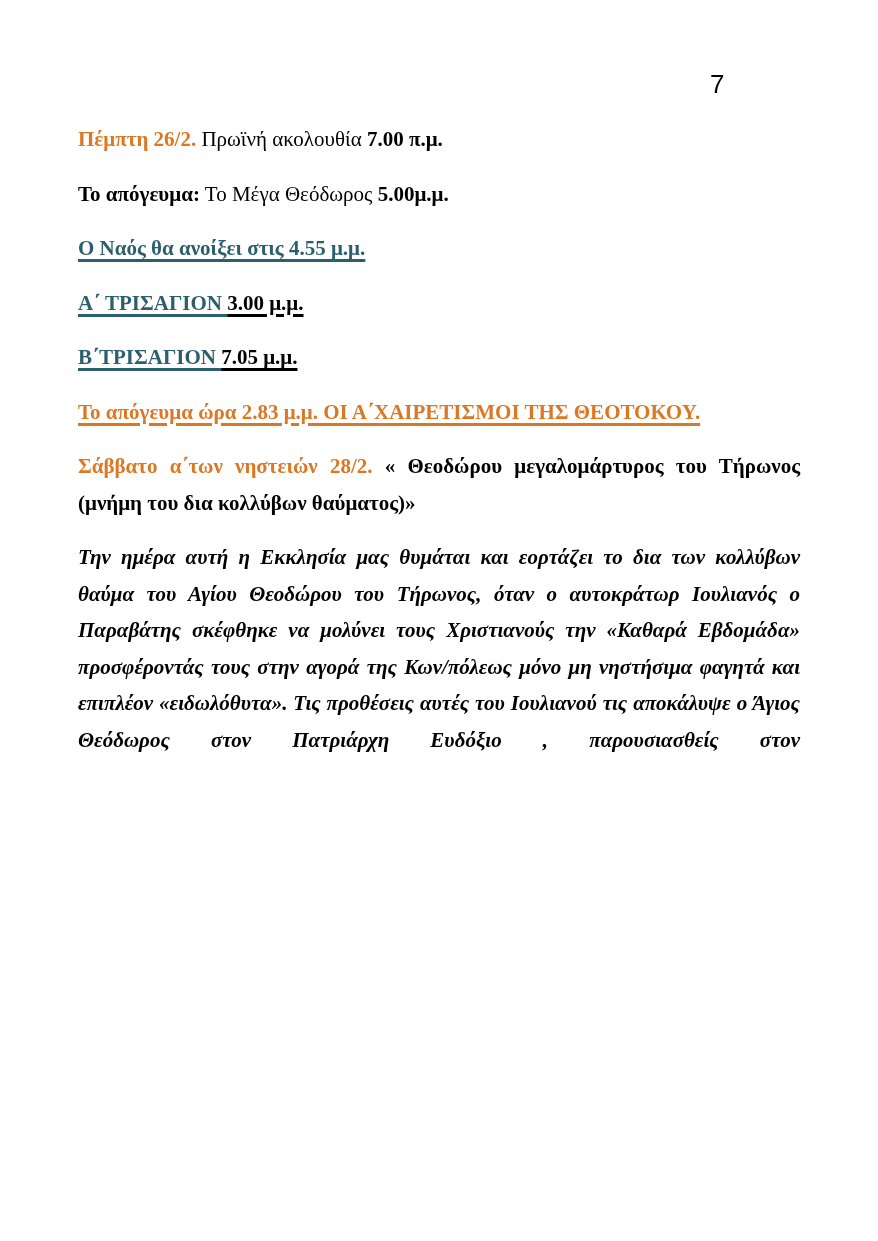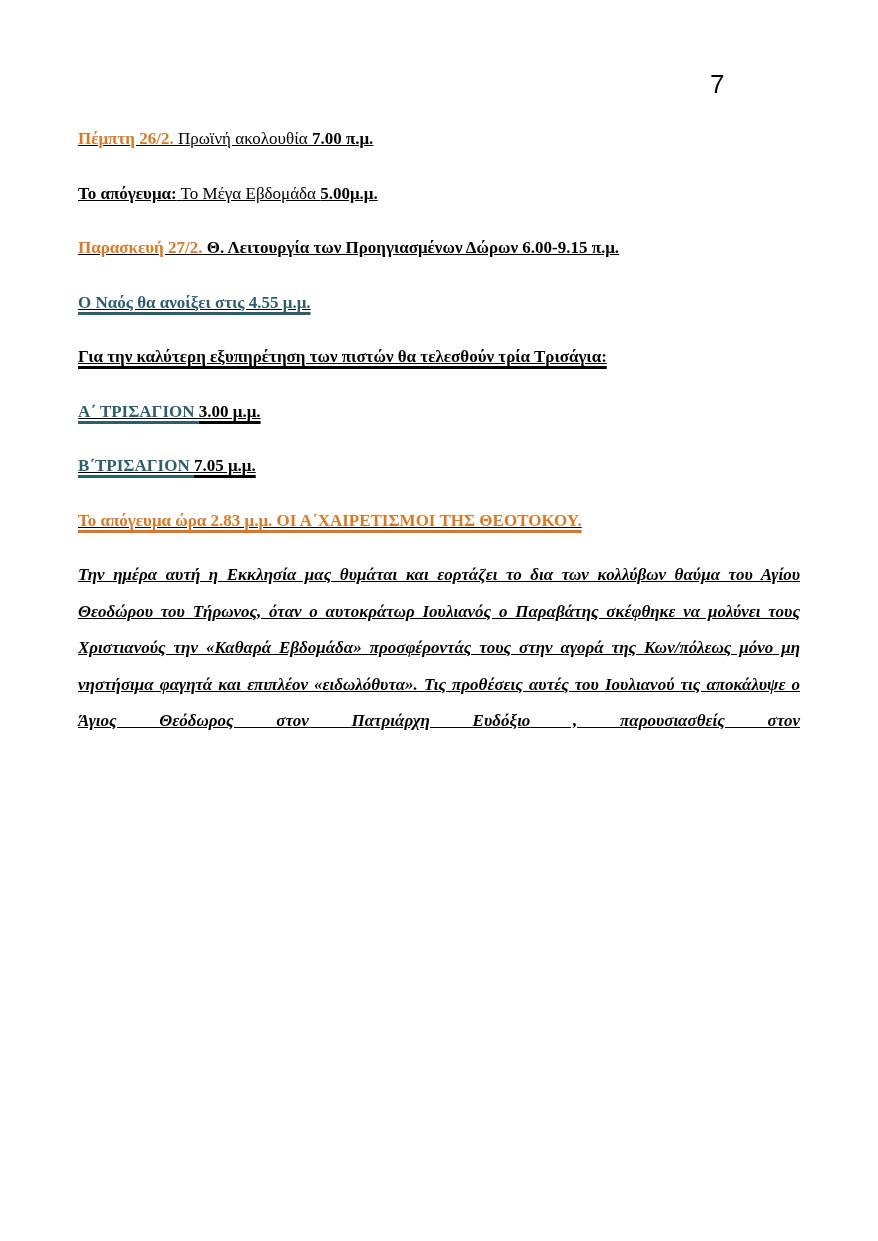--- a/index.html
+++ b/index.html
@@ -23,23 +23,22 @@
     font-family: "Liberation Sans", sans-serif;
     font-size: 26px;
     line-height: 28px;
     color: var(--text, #000000);
   }
   .content {
     position: absolute;
     left: 78px;
     top: 121px;
     width: 722px;
-    font-size: 17px;
+    font-size: 21px;
     line-height: 36.5px;
-    text-decoration: underline;
   }
   .content p {
     margin: 0 0 18px 0;
   }
   .just  { text-align: justify; }
   .jlast { text-align: justify; text-align-last: justify; }
   .b     { font-weight: 700; }
   .it    { font-style: italic; }
   .orange { color: var(--accent-orange, #DC7823); }
   .teal   { color: var(--accent-teal, #2C5F6E); }
@@ -56,48 +55,45 @@
 
   <div class="page-number">7</div>
 
   <div class="content">
 
     <p>
       <span class="b orange">Πέμπτη 26/2.</span><span> Πρωϊνή ακολουθία </span><span class="b">7.00 π.μ.</span>
     </p>
 
     <p>
-      <span class="b">Το απόγευμα:</span><span> Το Μέγα Εβδομάδα </span><span class="b">5.00μ.μ.</span>
+      <span class="b">Το απόγευμα:</span><span> Το Μέγα Θεόδωρος </span><span class="b">5.00μ.μ.</span>
     </p>
 
-    <p class="just">
-      <span class="b orange">Παρασκευή 27/2.</span><span class="b"> Θ. Λειτουργία των Προηγιασμένων Δώρων 6.00-9.15 π.μ.</span>
-    </p>
 
 
     <p>
       <span class="b teal u">Ο Ναός θα ανοίξει στις 4.55 μ.μ.</span>
     </p>
 
-    <p class="just">
-      <span class="b u">Για την καλύτερη εξυπηρέτηση των πιστών θα τελεσθούν τρία Τρισάγια:</span>
-    </p>
 
     <p>
       <span class="b teal u">Α΄ ΤΡΙΣΑΓΙΟΝ </span><span class="b u">3.00 μ.μ.</span>
     </p>
 
     <p>
       <span class="b teal u">Β΄ΤΡΙΣΑΓΙΟΝ </span><span class="b u">7.05 μ.μ.</span>
     </p>
 
 
     <p class="just">
       <span class="b orange u">Το απόγευμα ώρα 2.83 μ.μ. ΟΙ Α΄ΧΑΙΡΕΤΙΣΜΟΙ ΤΗΣ ΘΕΟΤΟΚΟΥ.</span>
     </p>
 
+    <p class="just">
+      <span class="b orange">Σάββατο α΄των νηστειών 28/2.</span><span class="b"> « Θεοδώρου μεγαλομάρτυρος του Τήρωνος (μνήμη του δια κολλύβων θαύματος)»</span>
+    </p>
 
     <p class="jlast">
       <span class="b it">Την ημέρα αυτή η Εκκλησία μας θυμάται και εορτάζει το δια των κολλύβων θαύμα του Αγίου Θεοδώρου του Τήρωνος, όταν ο αυτοκράτωρ Ιουλιανός ο Παραβάτης σκέφθηκε να μολύνει τους Χριστιανούς την «Καθαρά Εβδομάδα» προσφέροντάς τους στην αγορά της Κων/πόλεως μόνο μη νηστήσιμα φαγητά και επιπλέον «ειδωλόθυτα». Τις προθέσεις αυτές του Ιουλιανού τις αποκάλυψε ο Άγιος Θεόδωρος στον Πατριάρχη Ευδόξιο , παρουσιασθείς στον</span>
     </p>
 
   </div>
 </div>
 
 </body></html>

